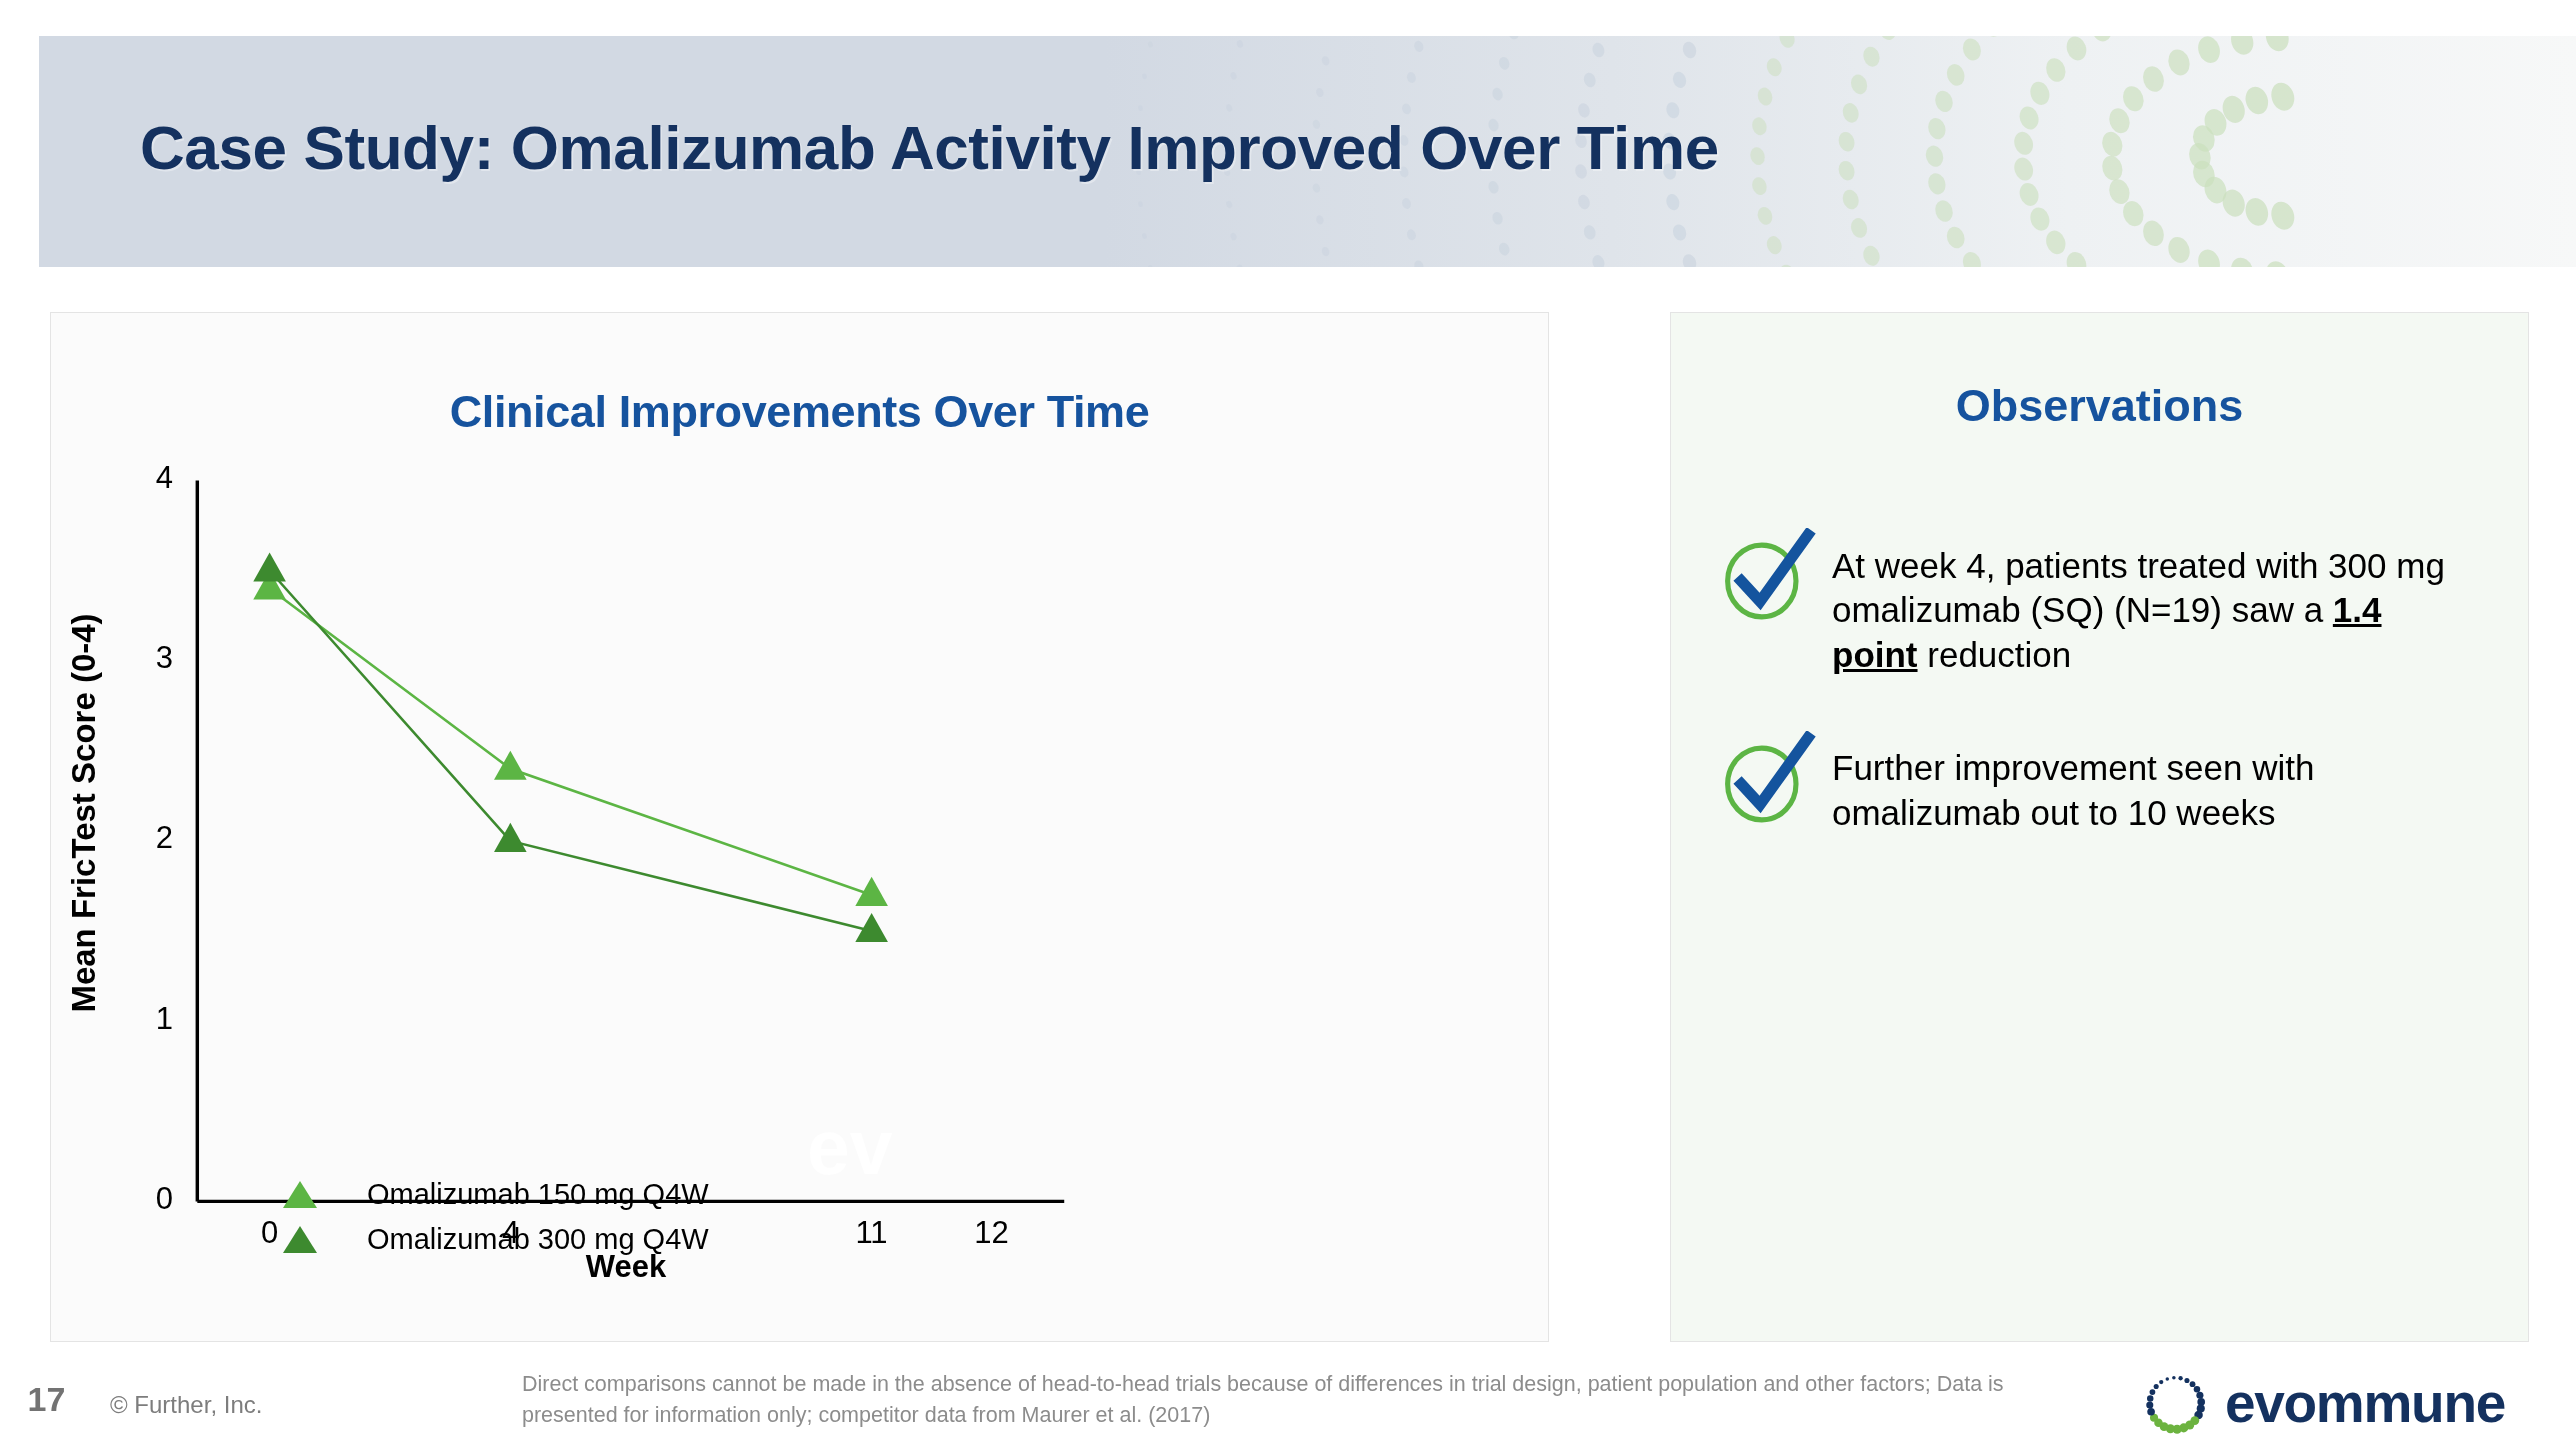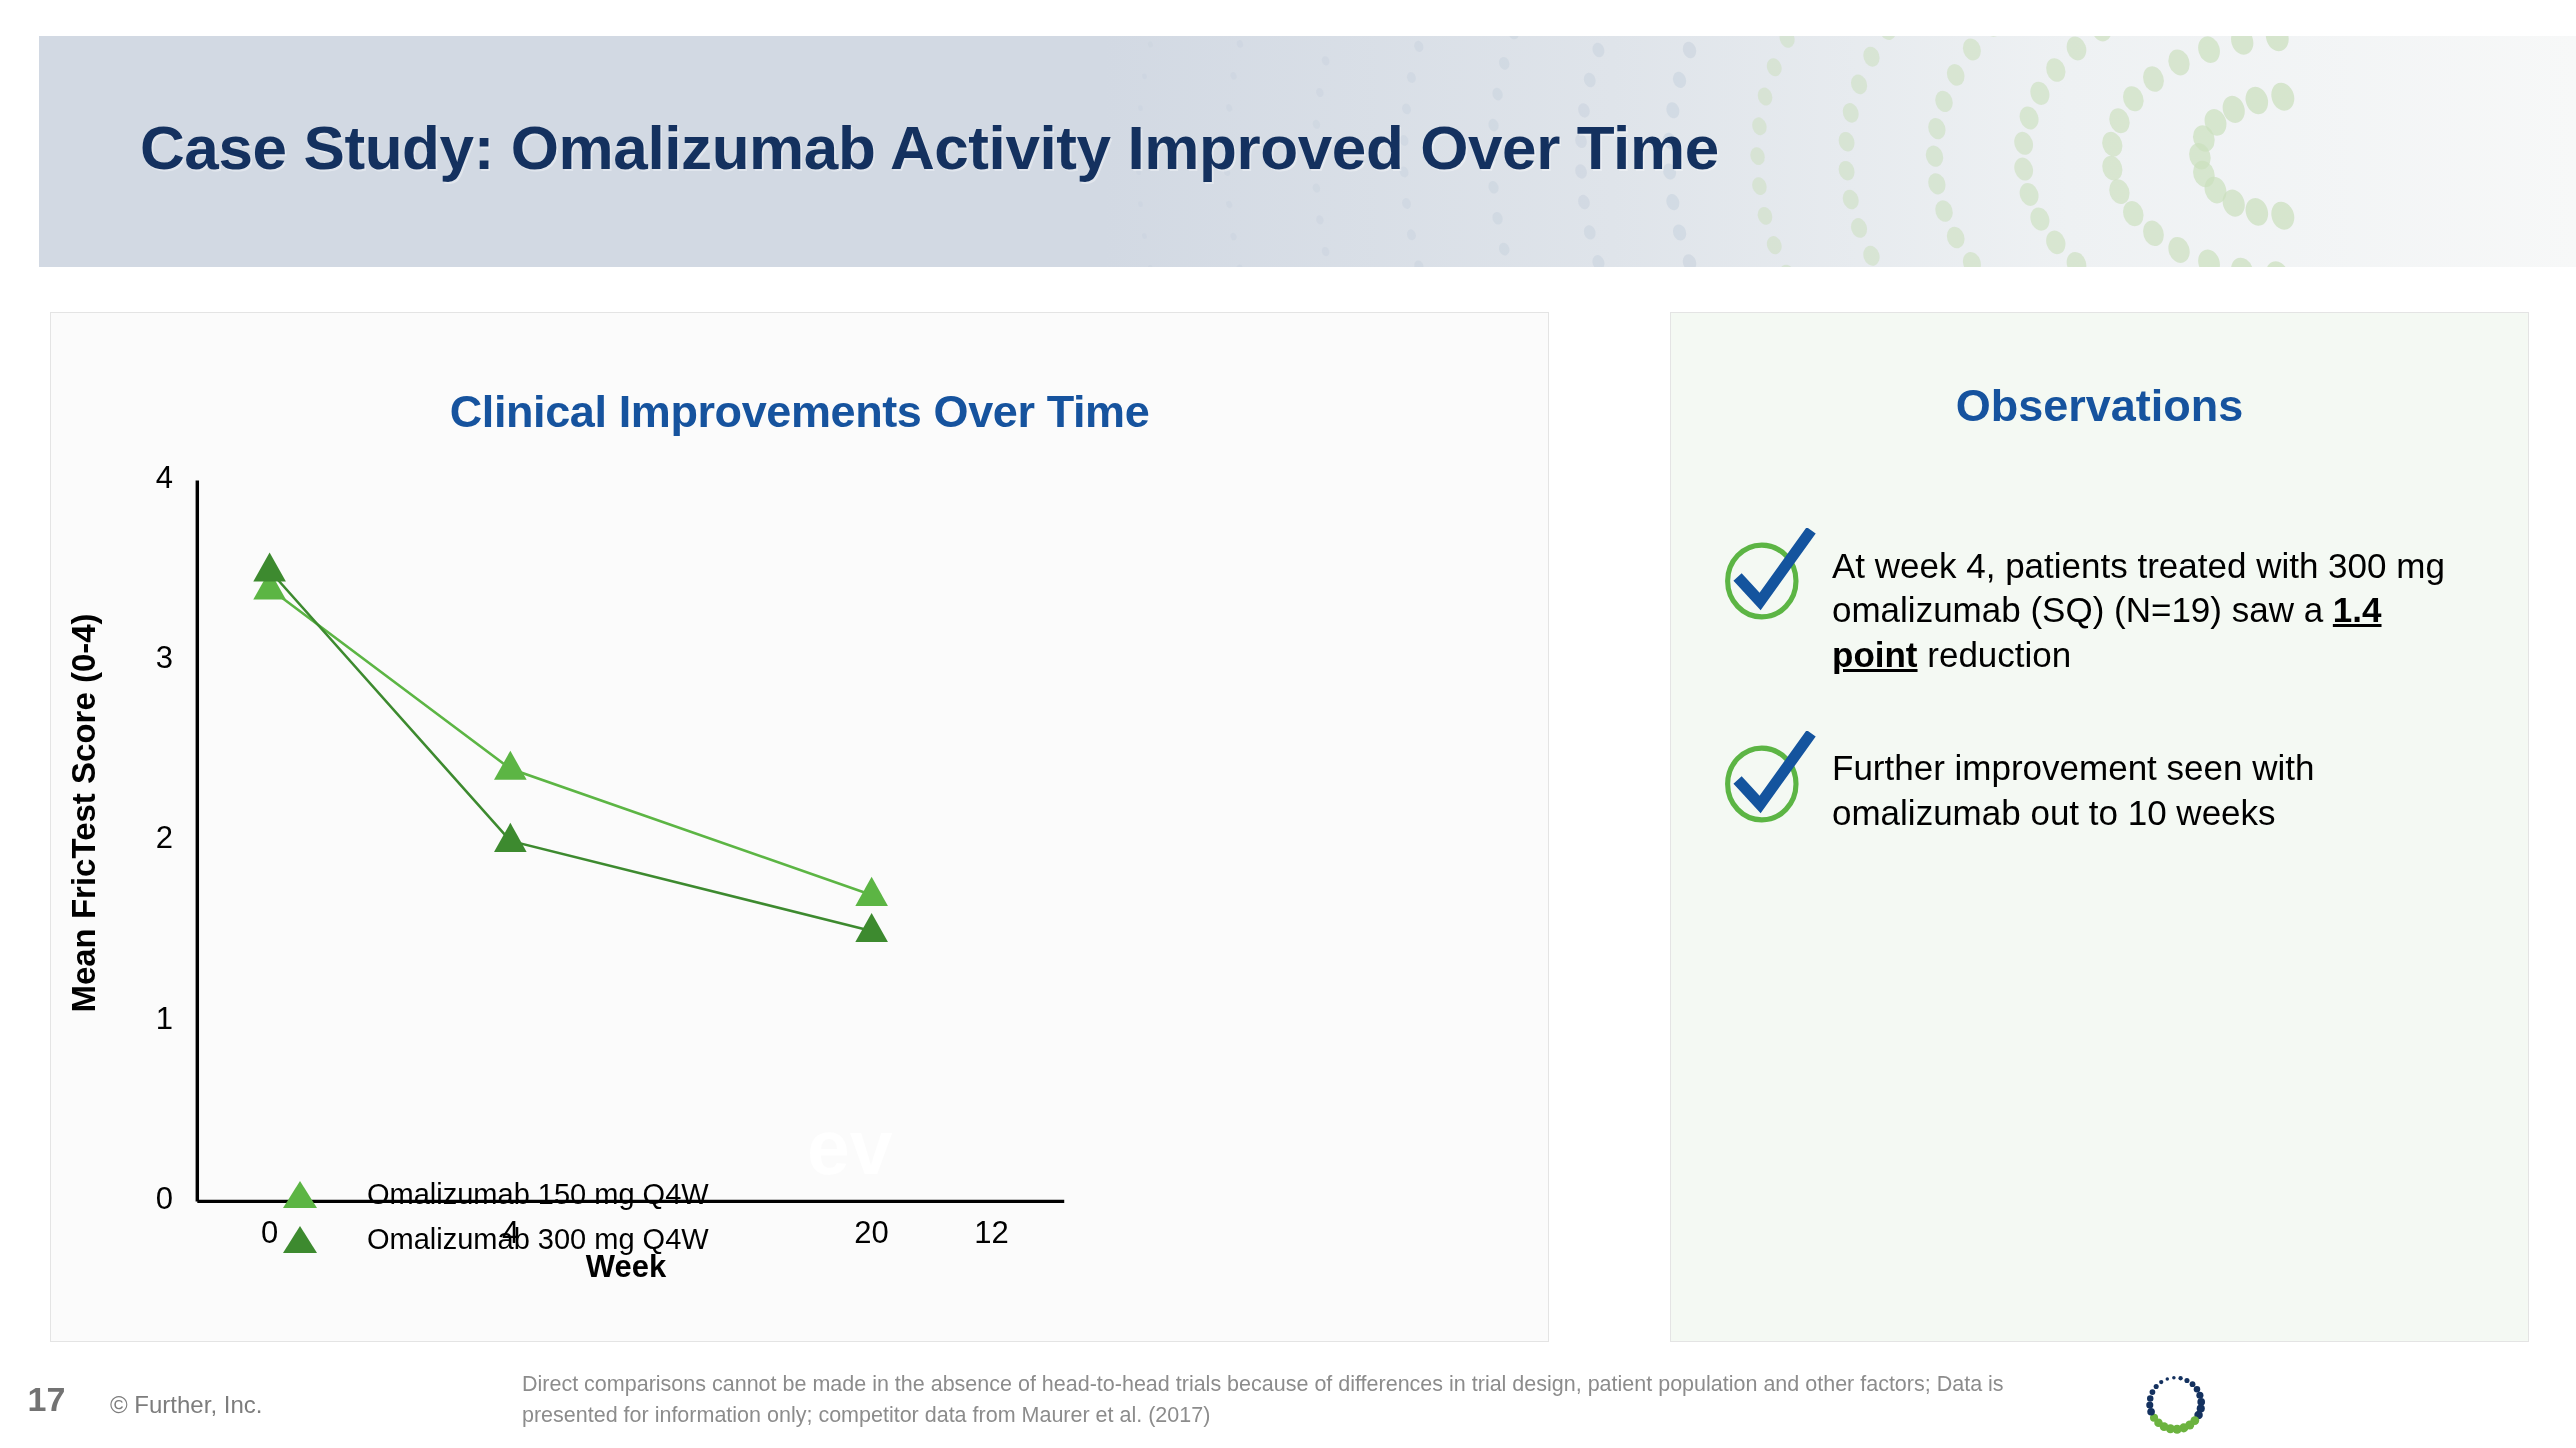--- a/index.html
+++ b/index.html
@@ -355,21 +355,21 @@
     <div id="yticks">
         <div class="ytick" style="left: 70px; top: 868px;">0</div>
         <div class="ytick" style="left: 70px; top: 688px;">1</div>
         <div class="ytick" style="left: 70px; top: 507px;">2</div>
         <div class="ytick" style="left: 70px; top: 327px;">3</div>
         <div class="ytick" style="left: 70px; top: 147px;">4</div>
       </div>
     <div id="xticks">
         <div class="xtick" style="left: 167px; top: 902px;">0</div>
         <div class="xtick" style="left: 408px; top: 902px;">4</div>
-        <div class="xtick" style="left: 769px; top: 902px;">20</div>
+        <div class="xtick" style="left: 769px; top: 902px;">11</div>
         <div class="xtick" style="left: 889px; top: 902px;">12</div>
       </div>
 
     <div class="legend" id="legend">
         <div class="legend-row">
           <div class="legend-tri" style="border-bottom: 27.5px solid rgb(92, 181, 68);"></div>
           <span class="legend-label">Omalizumab 150 mg Q4W</span>
         </div>
         <div class="legend-row">
           <div class="legend-tri" style="border-bottom: 27.5px solid rgb(61, 138, 47);"></div>
@@ -424,16 +424,17 @@
           <circle cx="21.01" cy="62.60" r="4.72" fill="#6cb33f"></circle>
           <circle cx="17.57" cy="55.57" r="4.45" fill="#14315f"></circle>
           <circle cx="16.06" cy="47.88" r="4.13" fill="#14315f"></circle>
           <circle cx="16.59" cy="40.07" r="3.77" fill="#14315f"></circle>
           <circle cx="19.13" cy="32.66" r="3.37" fill="#14315f"></circle>
           <circle cx="23.50" cy="26.16" r="2.95" fill="#14315f"></circle>
           <circle cx="29.40" cy="21.01" r="2.50" fill="#14315f"></circle>
           <circle cx="36.43" cy="17.57" r="2.03" fill="#14315f"></circle>
         </g>
     </svg>
+    <div class="logo-text">evommune</div>
   </div>
 
 </div>
 
 
 </body></html>

